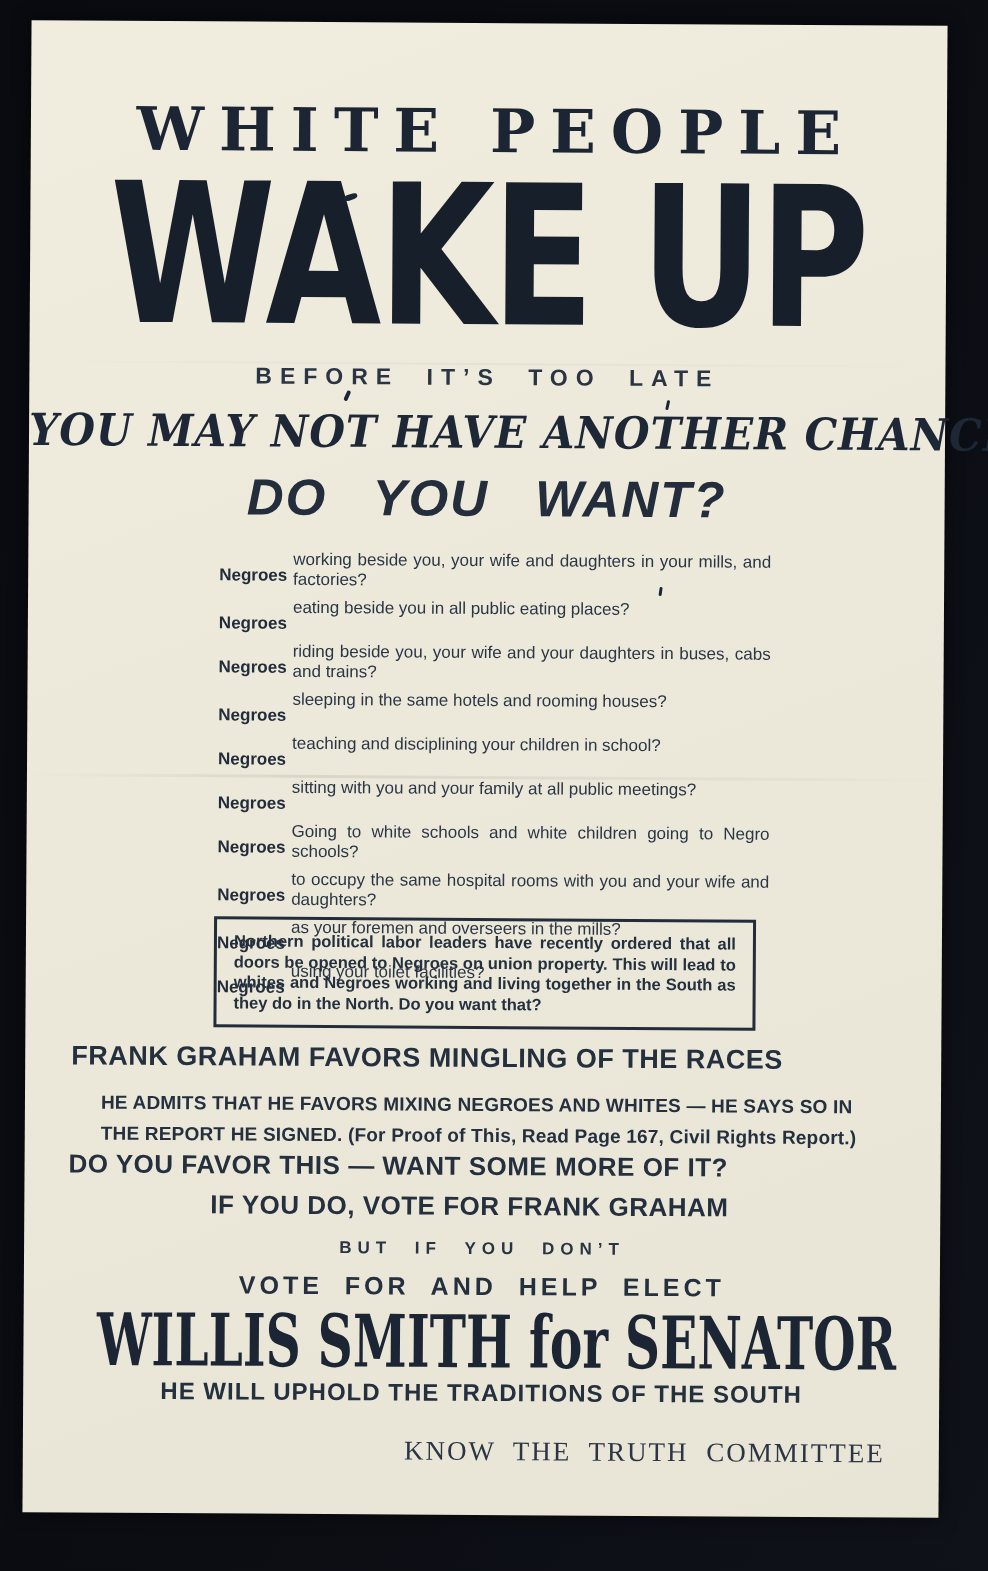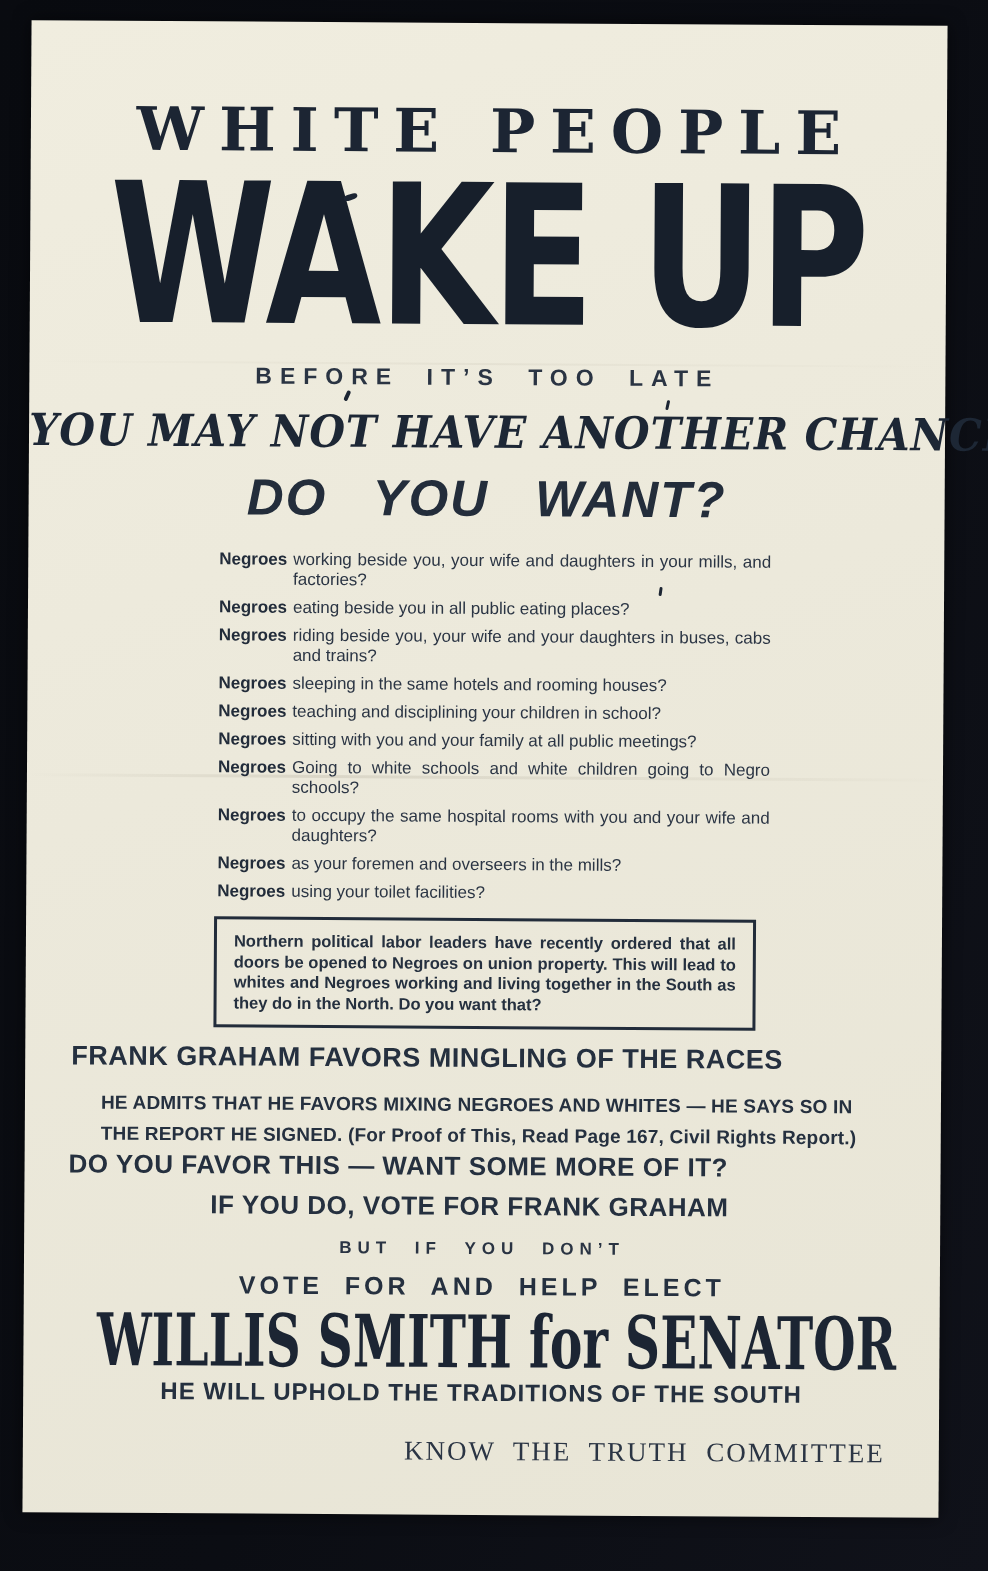--- a/index.html
+++ b/index.html
@@ -45,21 +45,21 @@
     line-height:1;letter-spacing:1px;color:#1d2735;
     transform:scaleY(1.08);transform-origin:50% 0;
   }
   .question{
     position:absolute;top:450px;left:0;right:0;text-align:center;
     font-weight:bold;font-style:italic;font-size:51px;line-height:1;
     letter-spacing:2px;word-spacing:30px;color:#232d3b;
   }
   .want-list{position:absolute;left:191px;top:528px;width:552px;}
   .want-item{display:flex;margin-bottom:8px;font-size:17px;line-height:20px;color:#2b3544;}
-  .want-item .lbl{flex:0 0 74px;font-weight:bold;color:#222c3a;}
+  .want-item .lbl{flex:0 0 74px;font-weight:bold;color:#222c3a;margin-top:16px;}
   .want-item .txt{flex:1;text-align:justify;}
   .notice-box{
     position:absolute;left:188px;top:895px;width:542px;box-sizing:border-box;
     border:3px solid #222c3a;padding:11px 17px 12px 17px;
     font-weight:bold;font-size:16.5px;line-height:20.5px;text-align:justify;color:#25303f;
   }
   .graham-heading{
     position:absolute;left:46px;top:1020px;
     font-weight:bold;font-size:27px;letter-spacing:0.5px;color:#25303f;white-space:nowrap;
   }

